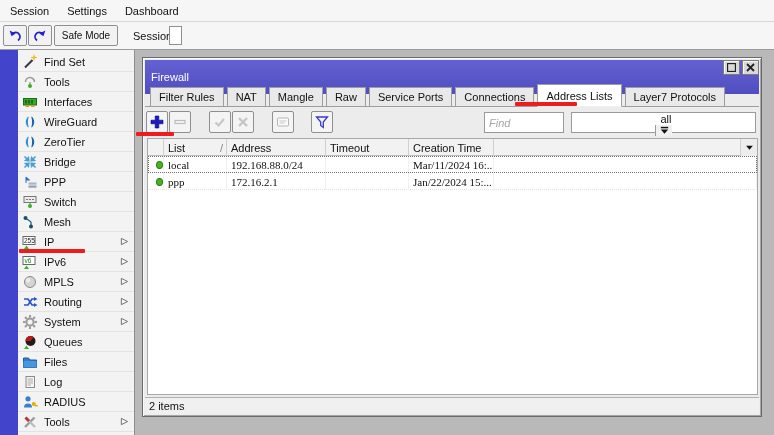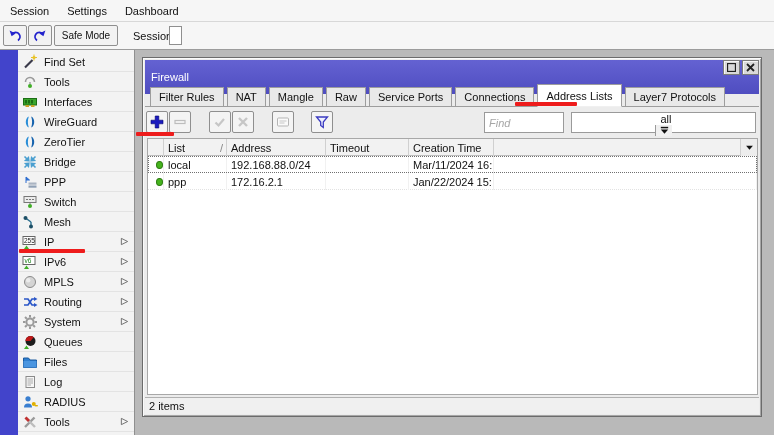--- a/index.html
+++ b/index.html
@@ -71,21 +71,21 @@
            background:#f2f2f2; border-bottom:1px solid #bdbdbd; align-items:center; }
   .th { height:17px; display:flex; align-items:center; padding-left:4px; border-right:1px solid #d0d0d0;
         white-space:nowrap; overflow:hidden; }
   .th.iconcol { padding-left:0; }
   .th .sort { margin-left:auto; margin-right:3px; color:#888; }
   .th.hmenu { border-right:none; justify-content:center; padding-left:0; background:#ededed; }
   .row { display:grid; grid-template-columns:16px 63px 99px 83px 85px 1fr; height:17px; align-items:center;
          border-bottom:1px dotted #e2e2e2; cursor:default; }
   .row.selected { outline:1px dotted #707070; outline-offset:-1px; }
   .cell { padding-left:4px; white-space:nowrap; overflow:hidden; border-right:1px solid #f1f1f1; height:17px;
-          display:flex; align-items:center; }
+          display:flex; align-items:center;font-family:Liberation Serif, serif; }
   .dot { width:8px; height:8px; border-radius:50%; background:#46b41e; border:1px solid #2d7d10;
          margin-left:4px; }
 
   .statusbar { position:absolute; left:2px; right:2px; bottom:2px; height:17px; background:#f0f0f0;
                border-top:1px solid #b0b0b0; display:flex; align-items:center; padding-left:4px; }
 
   
   .ann { position:absolute; height:4px; background:#ee1c1c; border-radius:1px; z-index:50; }
   .ann-plus { left:136px; top:132px; width:38px; }
   .ann-tab  { left:515px; top:102px; width:62px; }

